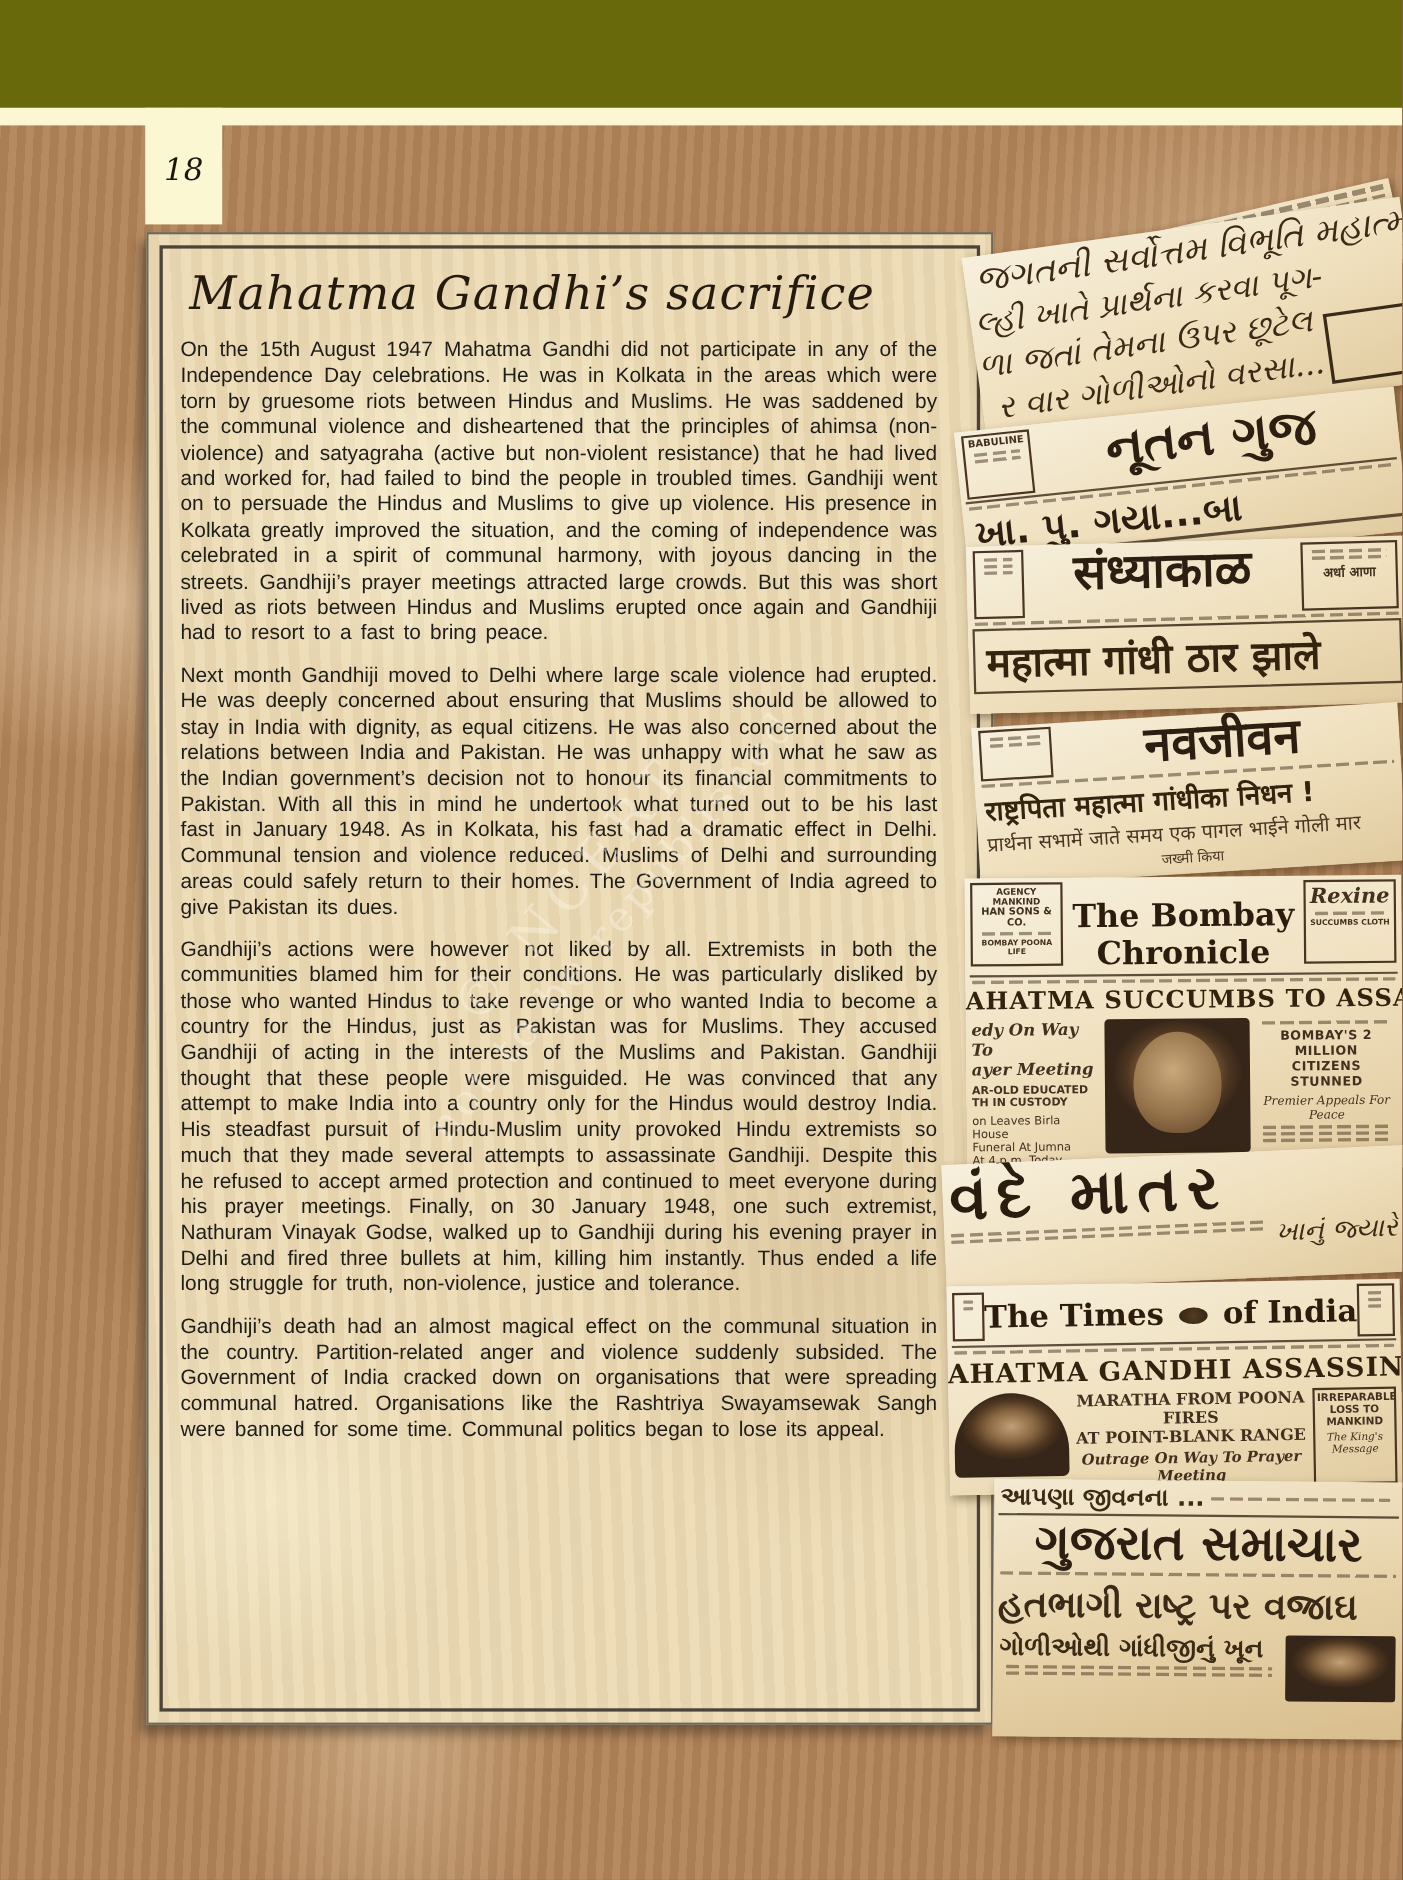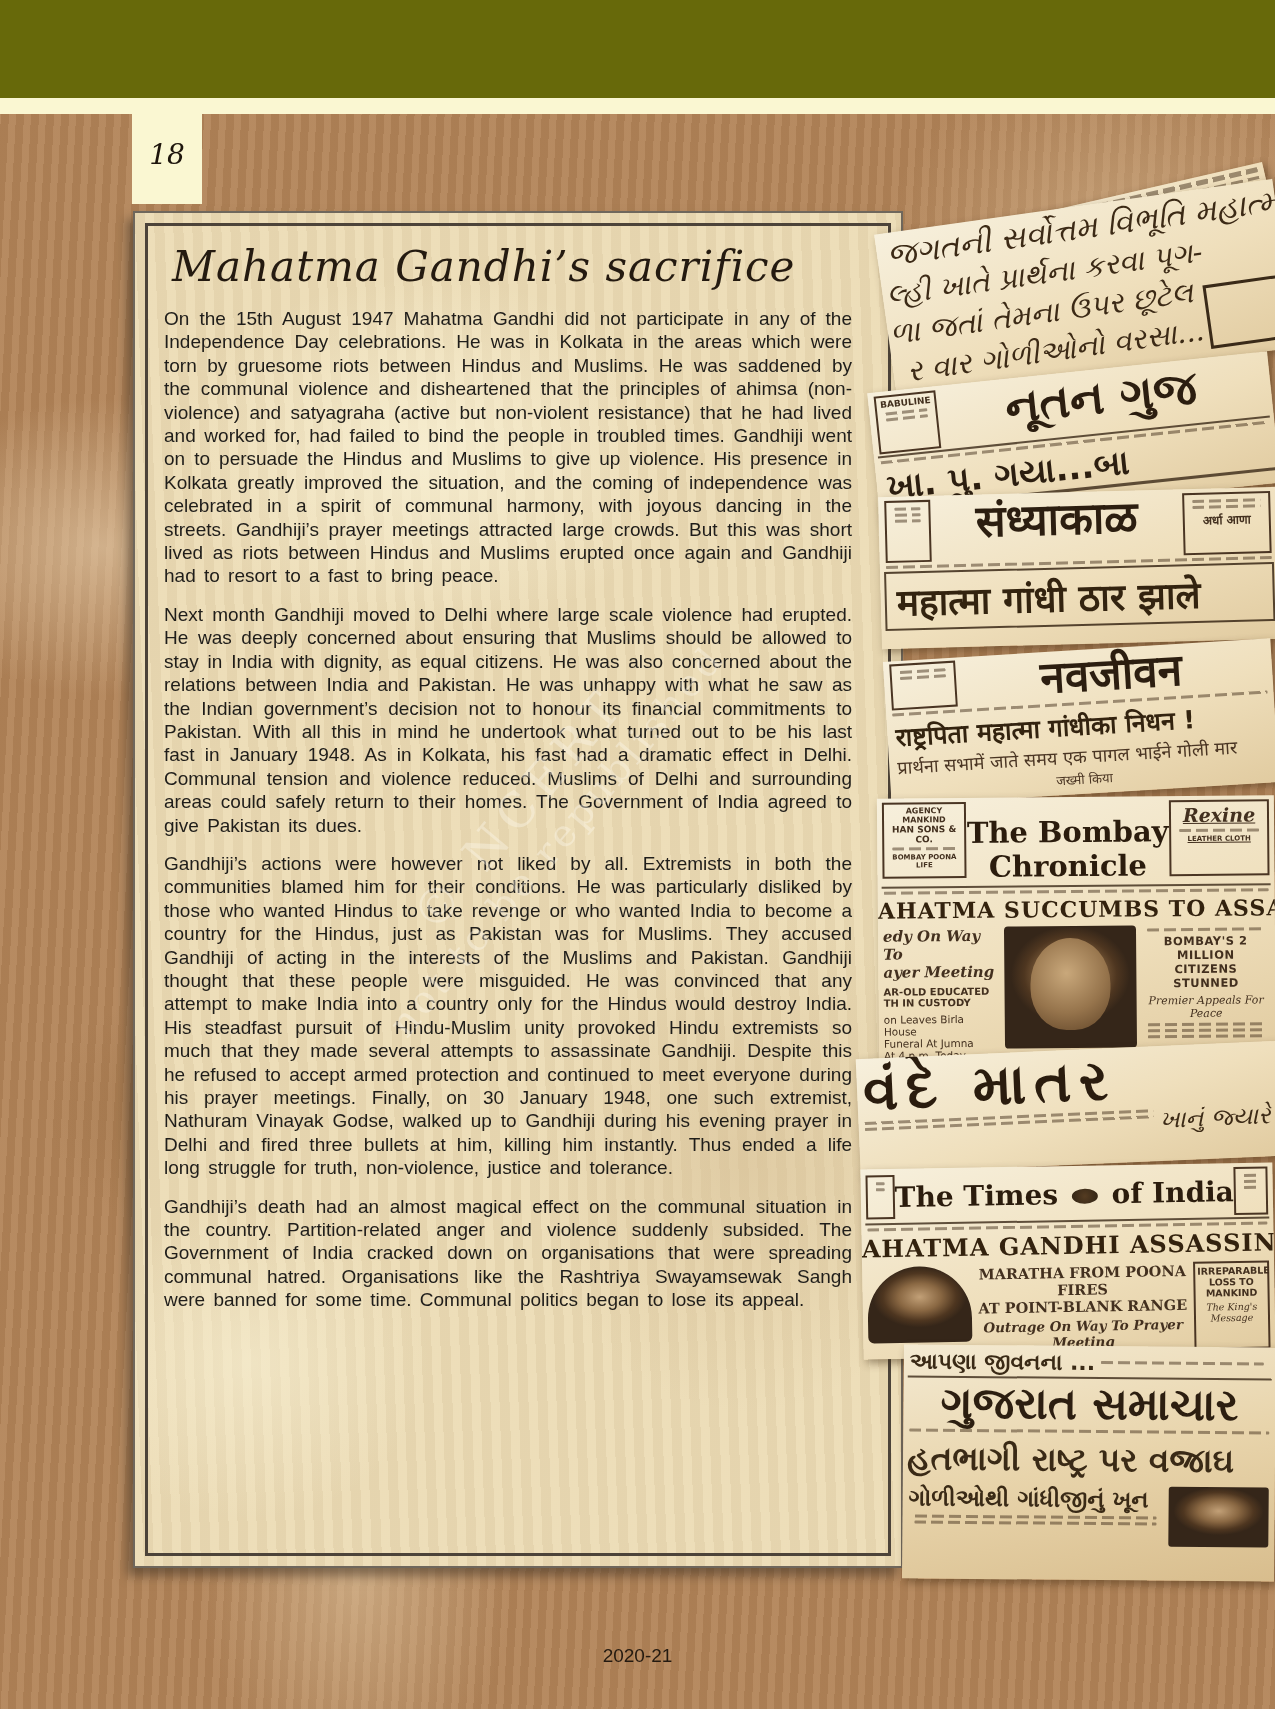--- a/index.html
+++ b/index.html
@@ -177,24 +177,24 @@
 
   <div class="clip" style="left:878px;top:797px;width:397px;height:266px;transform:rotate(-0.5deg);z-index:7;">
     <div class="row" style="padding:4px 5px 0 5px;">
       <div class="adbox col" style="width:84px;height:76px;">
         <div style="font-size:8px;font-weight:700;">AGENCY MANKIND</div>
         <div style="font-size:9px;font-weight:700;">HAN SONS &amp; CO.</div>
         <div class="ms thin"></div>
         <div style="font-size:7px;font-weight:700;">BOMBAY POONA LIFE</div>
       </div>
       <div class="col blackletter" style="flex:1;text-align:center;font-size:29px;padding-top:14px;">The Bombay Chronicle</div>
-      <div class="adbox col" style="width:100px;height:76px;text-decoration:underline;">
+      <div class="adbox col" style="width:84px;height:76px;">
         <div class="serif" style="font-style:italic;font-weight:700;font-size:19px;">Rexine</div>
         <div class="ms thin"></div>
-        <div style="font-size:7px;font-weight:700;">LEATHER CLOTH</div>
+        <div style="font-size:7px;font-weight:700;">SUCCUMBS CLOTH</div>
       </div>
     </div>
     <div class="rule"></div>
     <div class="ms thin"></div>
     <div class="caps-head" style="font-size:22px;text-align:center;">AHATMA SUCCUMBS TO ASSASSIN'S BULLE</div>
     <div class="row" style="padding:4px 5px;">
       <div class="col" style="width:116px;">
         <div class="small-head" style="font-style:italic;font-size:15px;">edy On Way To</div>
         <div class="small-head" style="font-style:italic;font-size:15px;">ayer Meeting</div>
         <div style="font-size:10px;font-weight:700;margin-top:5px;">AR-OLD EDUCATED</div>
@@ -283,14 +283,13 @@
     <div class="row" style="padding:0 6px;">
       <div class="col" style="flex:1;">
         <div style="font-size:23px;font-weight:700;color:#3a2a16;white-space:nowrap;">ગોળીઓથી ગાંધીજીનું ખૂન</div>
         <div class="ms thin"></div>
         <div class="ms thin"></div>
       </div>
       <div class="col photo" style="width:100px;height:60px;margin-left:6px;border-radius:3px;"></div>
     </div>
   </div>
 
-  <div class="footer">2020-21</div>
 </div>
 
 </body></html>

